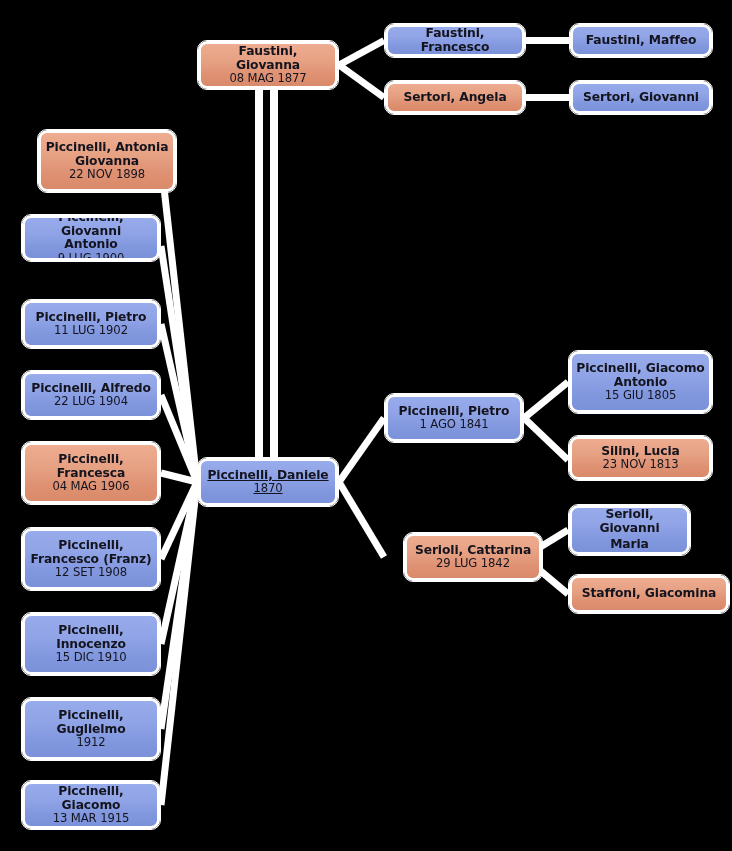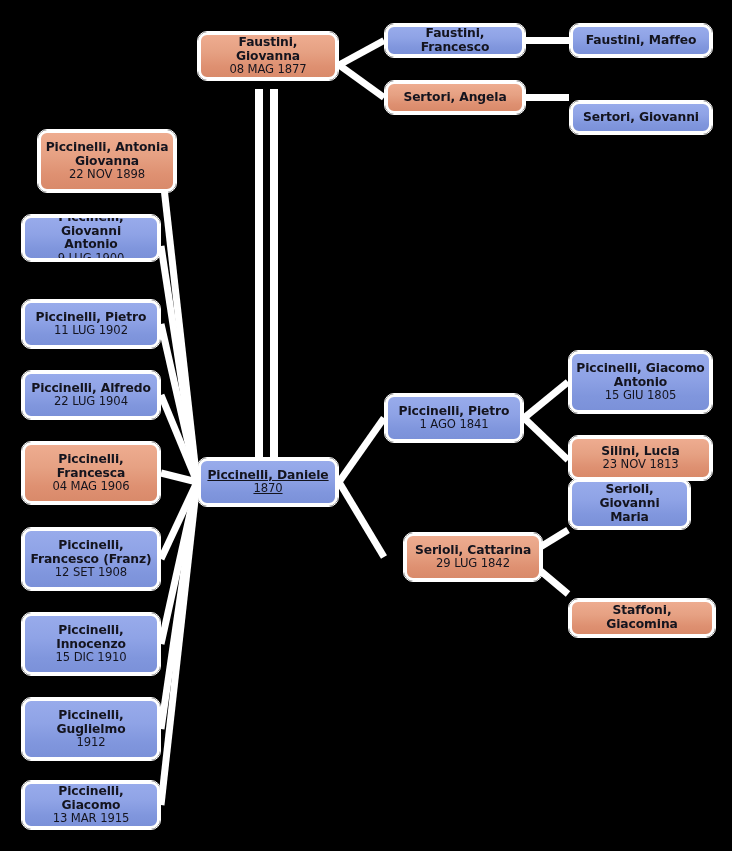--- a/index.html
+++ b/index.html
@@ -125,54 +125,54 @@
         <div class="dt">1912</div>
       </div>
       <div class="node male" style="left: 22px; top: 781px; width: 138px; height: 48px;">
         <div class="nm">Piccinelli, Giacomo</div>
         <div class="dt">13 MAR 1915</div>
       </div>
       <div class="node male" style="left: 198px; top: 458px; width: 140px; height: 48px; text-decoration: underline;">
         <div class="nm">Piccinelli, Daniele</div>
         <div class="dt">1870</div>
       </div>
-      <div class="node female" style="left: 198px; top: 32px; width: 140px; height: 48px;">
+      <div class="node female" style="left: 198px; top: 41px; width: 140px; height: 48px;">
         <div class="nm">Faustini, Giovanna</div>
         <div class="dt">08 MAG 1877</div>
       </div>
       <div class="node male" style="left: 385px; top: 24px; width: 140px; height: 33px;">
         <div class="nm">Faustini, Francesco</div>
       </div>
       <div class="node female" style="left: 385px; top: 81px; width: 140px; height: 33px;">
         <div class="nm">Sertori, Angela</div>
       </div>
       <div class="node male" style="left: 570px; top: 24px; width: 142px; height: 33px;">
         <div class="nm">Faustini, Maffeo</div>
       </div>
-      <div class="node male" style="left: 570px; top: 81px; width: 142px; height: 33px; margin-top: 20px;">
+      <div class="node male" style="left: 570px; top: 81px; width: 142px; height: 33px;">
         <div class="nm">Sertori, Giovanni</div>
       </div>
       <div class="node male" style="left: 385px; top: 394px; width: 138px; height: 48px;">
         <div class="nm">Piccinelli, Pietro</div>
         <div class="dt">1 AGO 1841</div>
       </div>
       <div class="node female" style="left: 404px; top: 533px; width: 138px; height: 48px; justify-content: center;">
         <div class="nm">Serioli, Cattarina</div>
         <div class="dt">29 LUG 1842</div>
       </div>
       <div class="node male" style="left: 569px; top: 351px; width: 143px; height: 62px;">
         <div class="nm">Piccinelli, Giacomo</div>
         <div class="nm">Antonio</div>
         <div class="dt">15 GIU 1805</div>
       </div>
       <div class="node female" style="left: 569px; top: 436px; width: 143px; height: 44px;">
         <div class="nm">Silini, Lucia</div>
         <div class="dt">23 NOV 1813</div>
       </div>
-      <div class="node male" style="left: 569px; top: 479px; width: 121px; height: 50px;">
+      <div class="node male" style="left: 569px; top: 505px; width: 121px; height: 50px; justify-content: space-between;">
         <div class="nm">Serioli, Giovanni</div>
         <div class="nm">Maria</div>
       </div>
-      <div class="node female" style="left: 569px; top: 575px; width: 146px; height: 38px; margin-top: 24px;">
+      <div class="node female" style="left: 569px; top: 575px; width: 160px; height: 38px;">
         <div class="nm">Staffoni, Giacomina</div>
       </div>
     </div>
 </div>
 
 </body></html>

